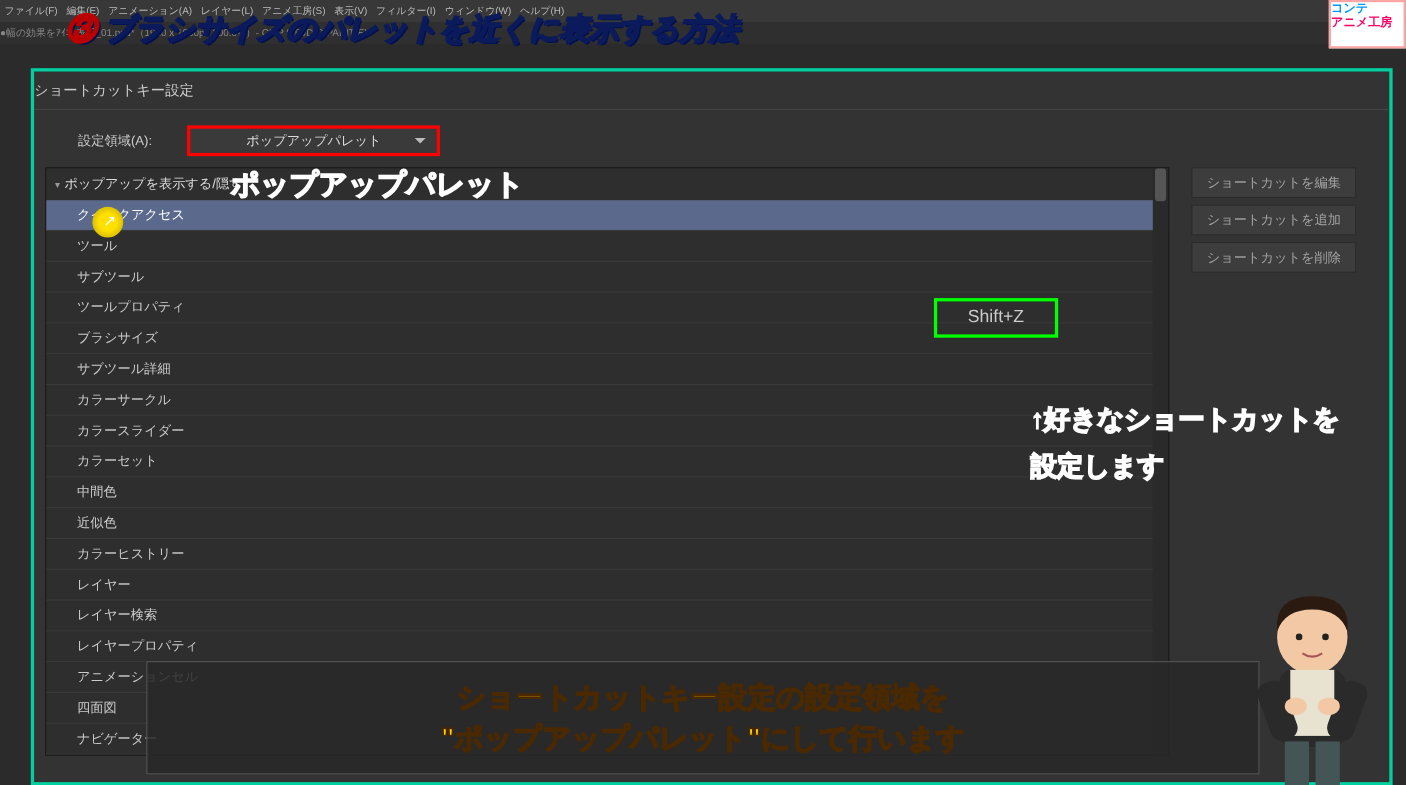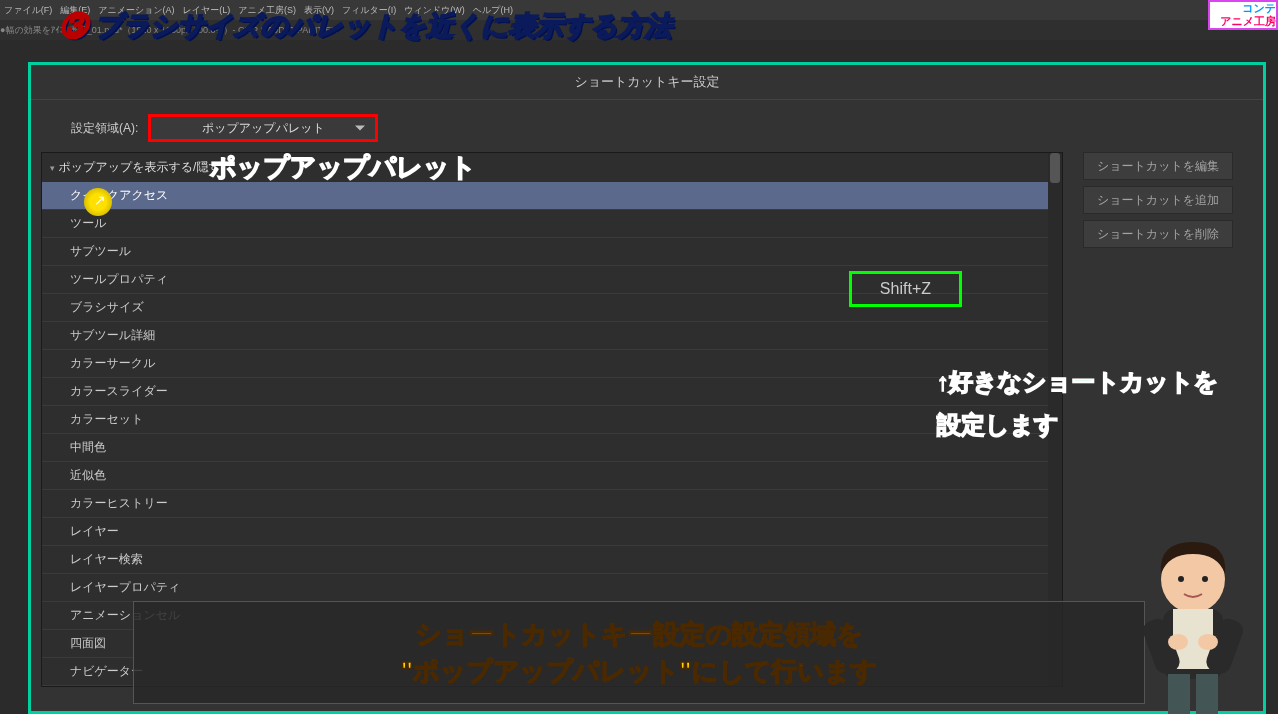--- a/index.html
+++ b/index.html
@@ -36,41 +36,41 @@
     -webkit-text-stroke: 2px #0a1a5a;
     text-shadow: 2px 2px 0 #001050;
     z-index: 50;
   }
   .banner .num {
     -webkit-text-stroke: 2px #b00;
     color: #ff0;
   }
   .logo {
     position:absolute; top:0; right:0;
-    width:70px; height:30px;
-    background:#fff; border:2px solid #d946ef;
+    width:70px; height:44px;
+    background:#fff; border:2px solid #fca5a5;
     font-size:11px; font-weight:bold;
-    color:#09f; text-align:right; line-height:13px;
+    color:#09f; text-align:left; line-height:13px;
     z-index:60;
   }
   .dialog-frame {
     position:absolute;
     top:62px; left:28px; right:12px; bottom:0;
     border:3px solid #00d0a0;
     background:#333;
     z-index:5;
   }
   .dialog-title {
-    text-align:center; font-size:13px; color:#ccc;
+    font-size:13px; color:#ccc;
     padding:8px 0; border-bottom:1px solid #444;
   }
   .area-row {
     display:flex; align-items:center;
     padding:14px 40px 10px 40px;
-    font-size:12px; color:#ccc;
+    font-size:12px; color:#ccc;gap:22px;
   }
   .area-select {
     margin-left:10px;
     width:230px; height:28px;
     border:3px solid #ff0000;
     background:#3a3a3a;
     display:flex; align-items:center; justify-content:center;
     position:relative;
     color:#ddd;
   }

